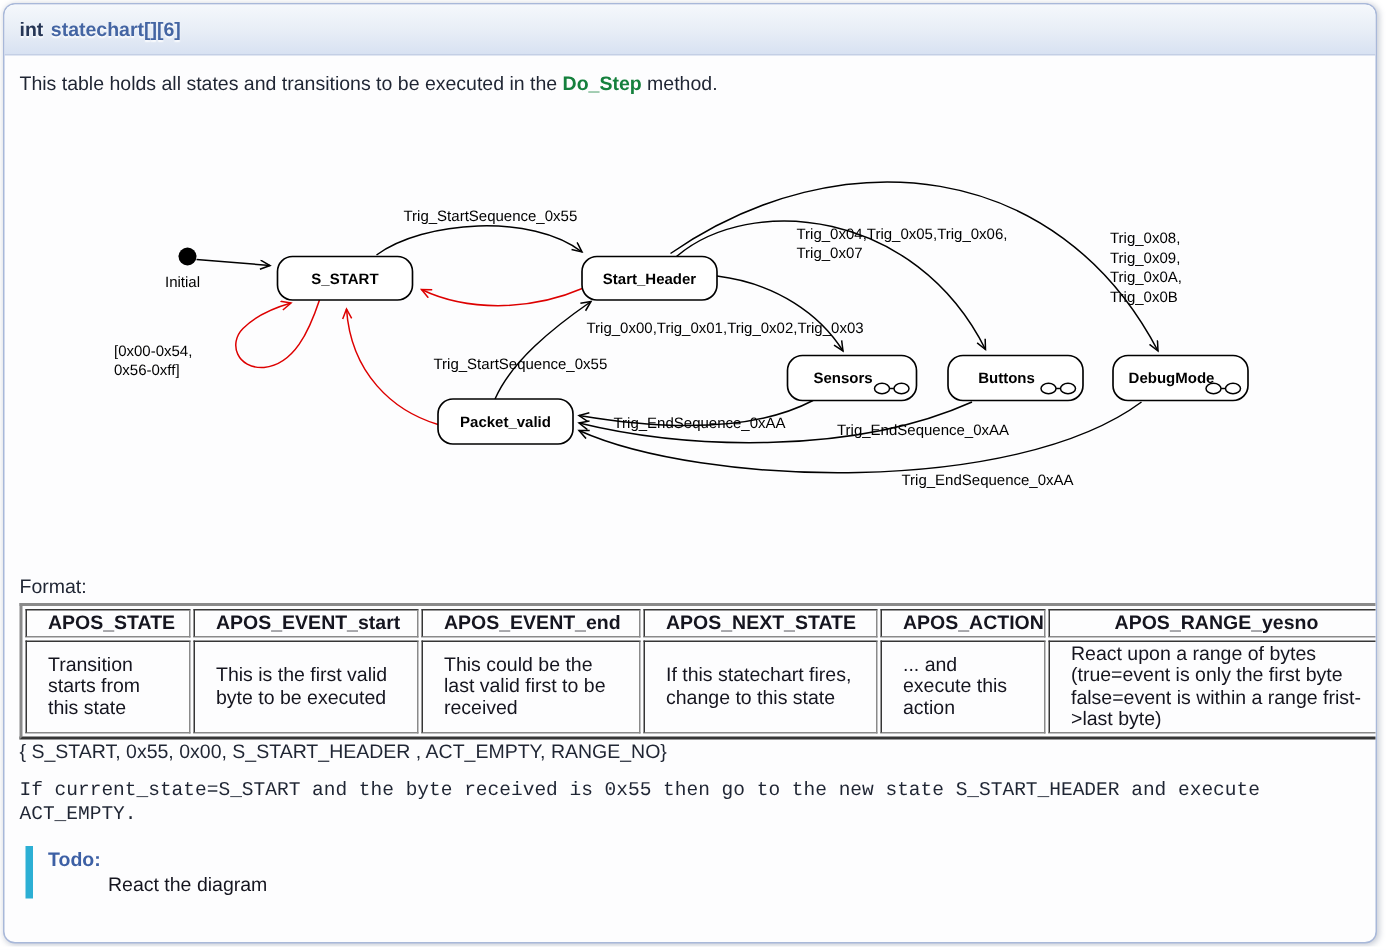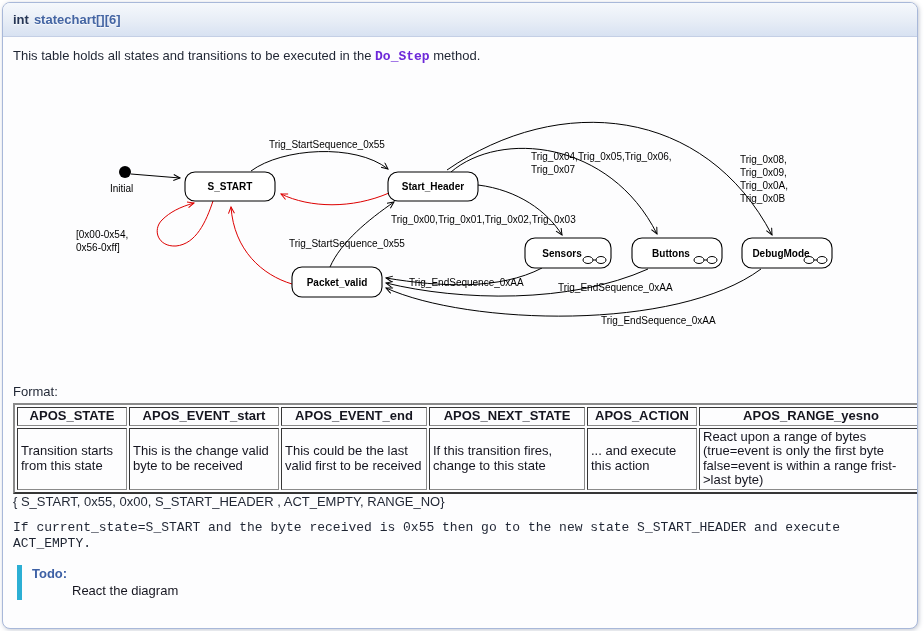--- a/index.html
+++ b/index.html
@@ -29,37 +29,37 @@
     color: #253555;
     text-shadow: 0 1px 1px rgba(255,255,255,0.9);
   }
   .memproto .kw { margin-right: 5px; }
   .memproto .mname { color: #4465A3; }
   .memproto .msuffix { color: #4465A3; }
   .memdoc { padding: 0 10px 10px 10px; }
   p { margin: 0; line-height: 16px; }
   .para1 { margin-top: 13px; }
   .para2 { margin-top: 11px; }
-  a.el { color: #6d28d9; font-weight: bold; text-decoration: none; cursor: pointer; font-family: Liberation Mono, monospace; }
+  a.el { color: #15803d; font-weight: bold; text-decoration: none; cursor: pointer; }
   .diagram { margin-top: 7px; width: 903px; height: 296px; }
   .diagram svg { display: block; }
   .format-label { margin-top: 16px; }
   table.doxtable {
     margin-top: 3px;
     border-collapse: separate;
     border-spacing: 2px;
     border: 2px outset #8a8a8a;
     width: 908px;
     table-layout: fixed;
     background: #fdfdfe;
     color: #15151f;
   }
   table.doxtable th, table.doxtable td {
     border: 1px inset #8a8a8a;
-    padding: 1px 3px;
+    padding: 1px 14px;
     line-height: 14.5px;
     vertical-align: middle;
     overflow: hidden;
   }
   table.doxtable th { font-weight: bold; text-align: center; white-space: nowrap; }
   table.doxtable td { text-align: left; }
   .example-label { margin-top: 6px; line-height: 15px; }
   .example-code  { margin-top: 0;  line-height: 15px; }
   .explanation   { margin-top: 11px; font-family: Liberation Mono, monospace; }
   dl.todo {
@@ -175,23 +175,23 @@
             <th>APOS_EVENT_start</th>
             <th>APOS_EVENT_end</th>
             <th>APOS_NEXT_STATE</th>
             <th>APOS_ACTION</th>
             <th>APOS_RANGE_yesno</th>
           </tr>
         </thead>
       <tbody>
           <tr id="format-table-body-row">
             <td>Transition starts from this state</td>
-            <td>This is the change valid byte to be received</td>
+            <td>This is the first valid byte to be executed</td>
             <td>This could be the last valid first to be received</td>
-            <td>If this transition fires, change to this state</td>
+            <td>If this statechart fires, change to this state</td>
             <td>... and execute this action</td>
             <td>React upon a range of bytes (true=event is only the first byte false=event is within a range frist-&gt;last byte)</td>
           </tr>
         </tbody>
     </table>
 
     <p class="example-code">{ S_START, 0x55, 0x00, S_START_HEADER , ACT_EMPTY, RANGE_NO}</p>
 
     <p class="explanation">If current_state=S_START and the byte received is 0x55 then go to the new state S_START_HEADER and execute ACT_EMPTY.</p>
 

